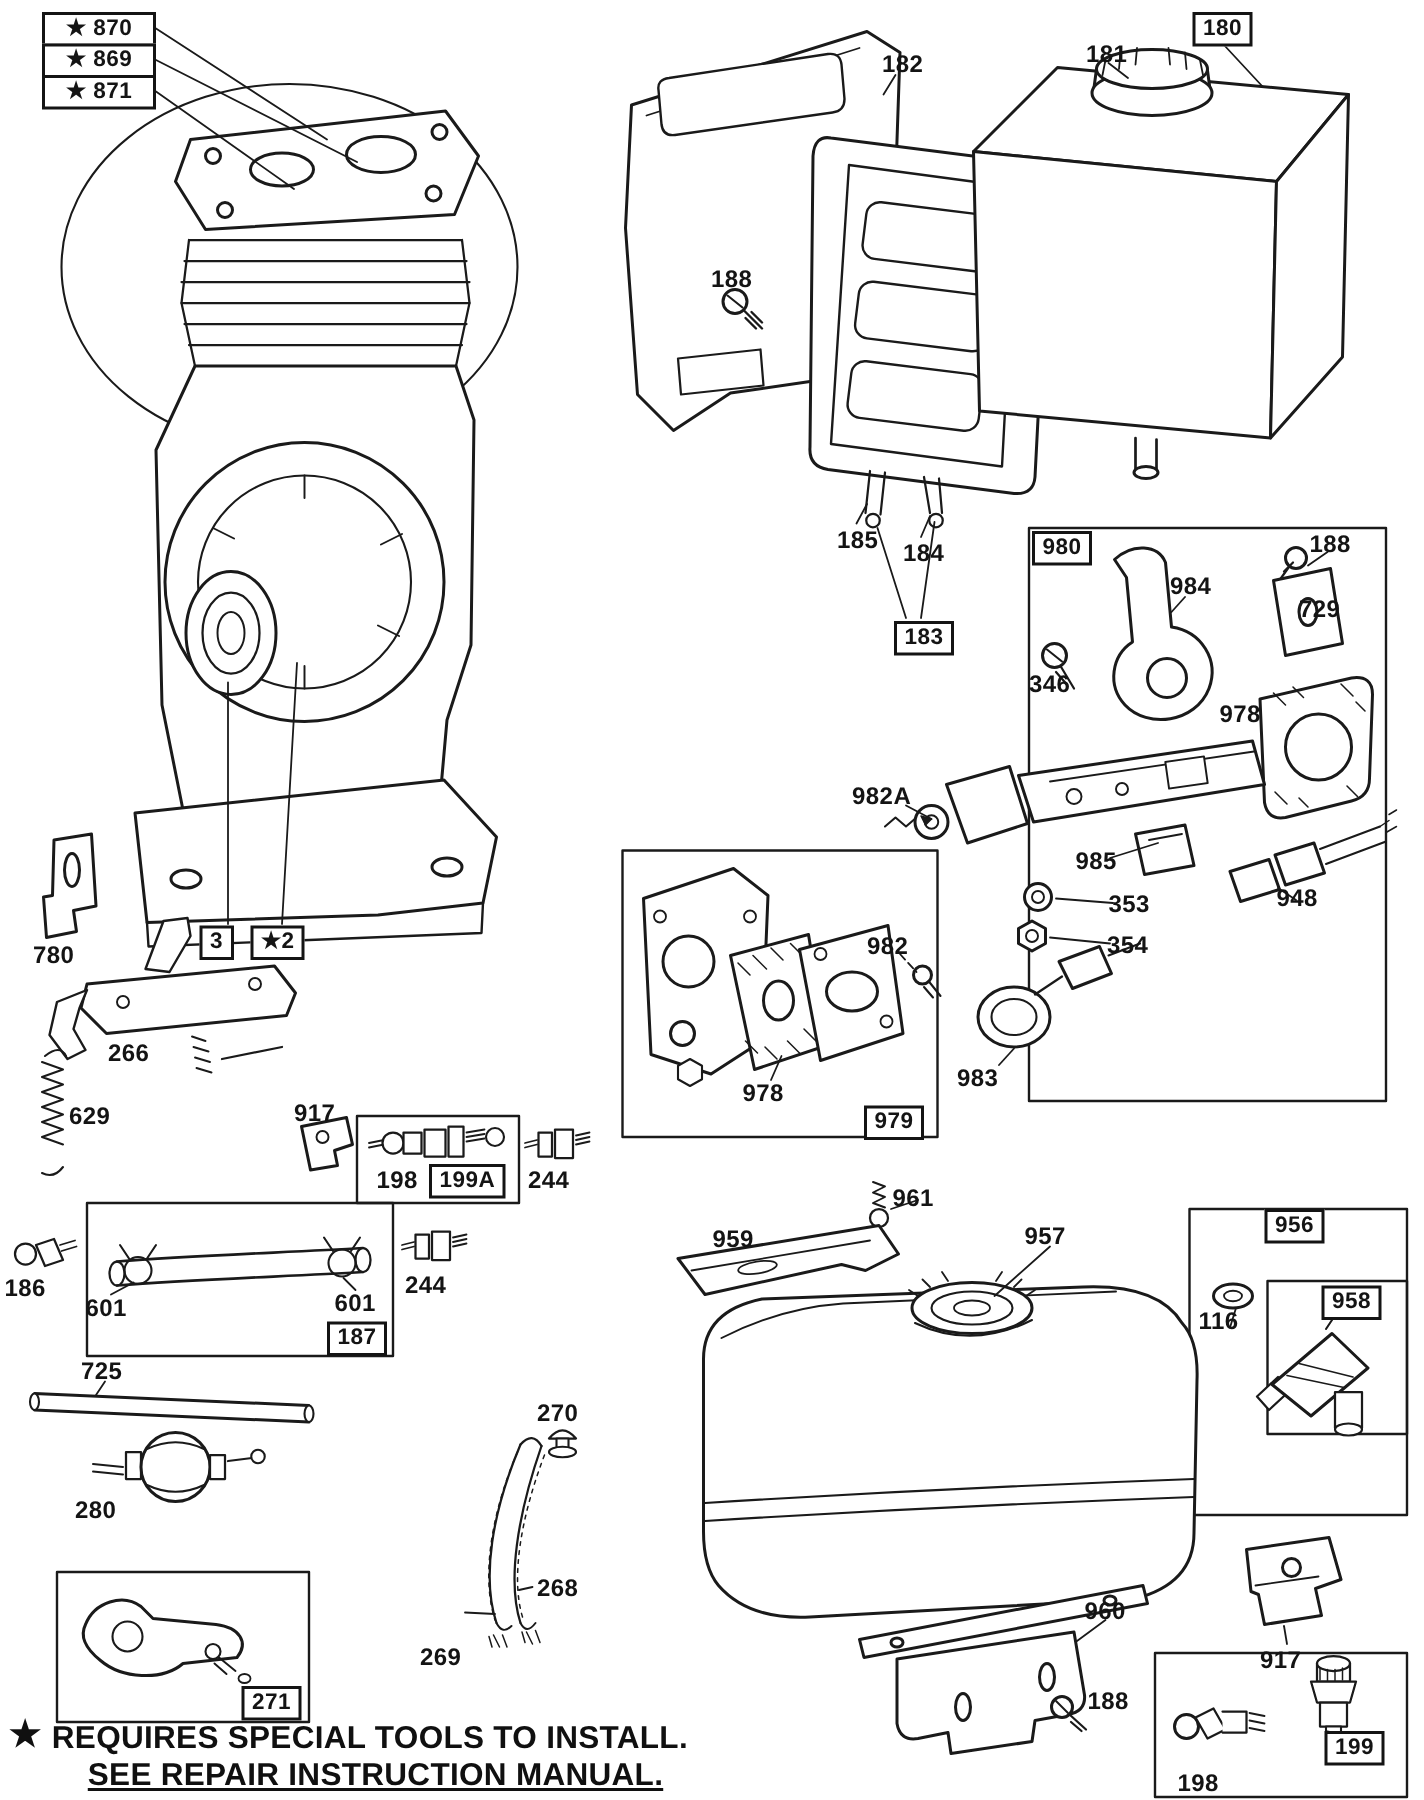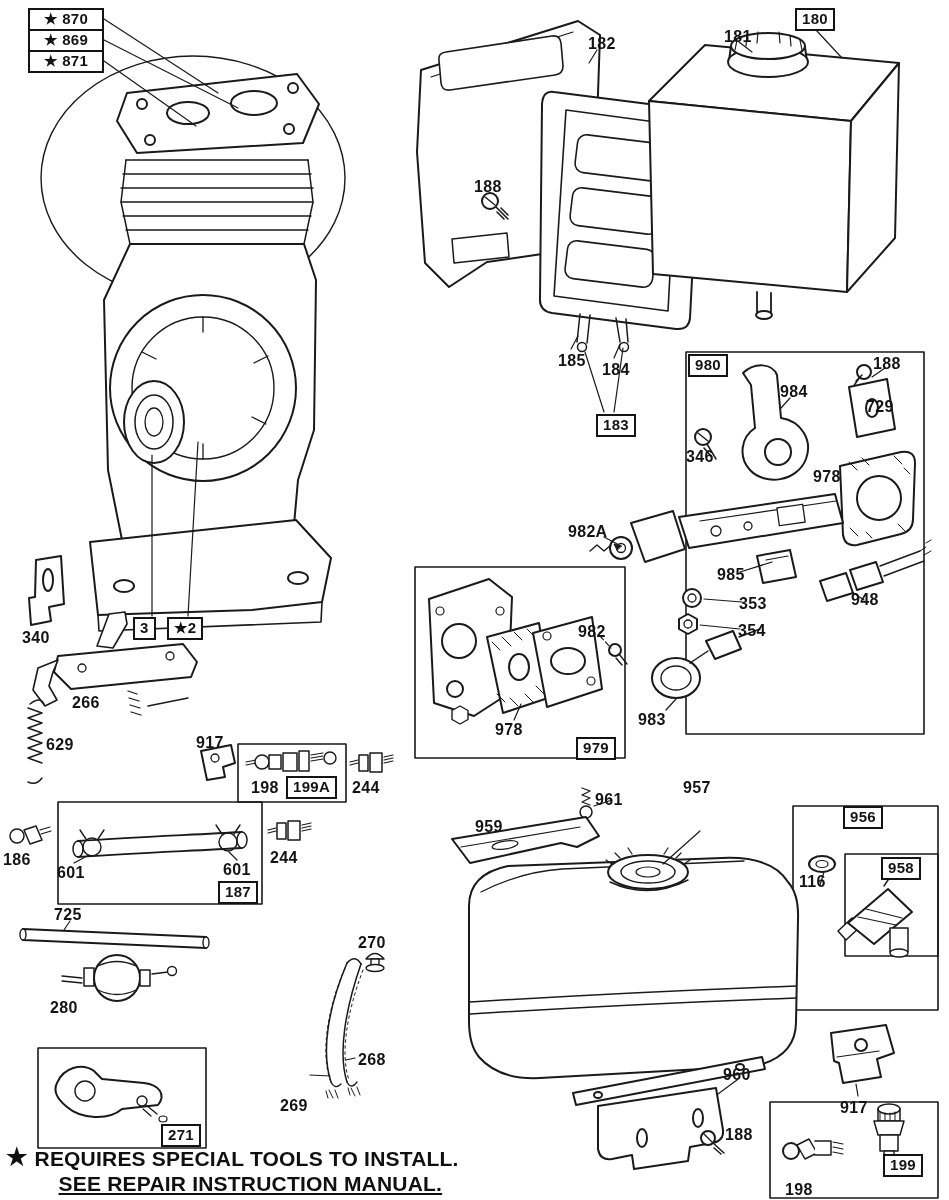--- a/index.html
+++ b/index.html
@@ -386,21 +386,21 @@
 <div class="lbl" style="left:568px;top:522px">982A</div>
 <div class="lbl" style="left:717px;top:565px">985</div>
 <div class="lbl" style="left:739px;top:594px">353</div>
 <div class="lbl" style="left:738px;top:621px">354</div>
 <div class="lbl" style="left:851px;top:590px">948</div>
 <div class="lbl" style="left:578px;top:622px">982</div>
 <div class="lbl" style="left:638px;top:710px">983</div>
 <div class="lbl" style="left:495px;top:720px">978</div>
 <div class="lbl boxed" style="left:576px;top:737px">979</div>
 
-<div class="lbl" style="left:22px;top:628px">340</div>
+<div class="lbl" style="left:22px;top:628px">780</div>
 <div class="lbl boxed" style="left:133px;top:617px">3</div>
 <div class="lbl boxed" style="left:167px;top:617px">★2</div>
 <div class="lbl" style="left:72px;top:693px">266</div>
 <div class="lbl" style="left:46px;top:735px">629</div>
 <div class="lbl" style="left:196px;top:733px">917</div>
 <div class="lbl" style="left:251px;top:778px">198</div>
 <div class="lbl boxed" style="left:286px;top:776px">199A</div>
 <div class="lbl" style="left:352px;top:778px">244</div>
 <div class="lbl" style="left:3px;top:850px">186</div>
 <div class="lbl" style="left:57px;top:863px">601</div>
@@ -409,21 +409,21 @@
 <div class="lbl" style="left:270px;top:848px">244</div>
 <div class="lbl" style="left:54px;top:905px">725</div>
 <div class="lbl" style="left:358px;top:933px">270</div>
 <div class="lbl" style="left:50px;top:998px">280</div>
 <div class="lbl" style="left:358px;top:1050px">268</div>
 <div class="lbl" style="left:280px;top:1096px">269</div>
 <div class="lbl boxed" style="left:161px;top:1124px">271</div>
 
 <div class="lbl" style="left:595px;top:790px">961</div>
 <div class="lbl" style="left:475px;top:817px">959</div>
-<div class="lbl" style="left:683px;top:778px">957</div>
+<div class="lbl" style="left:683px;top:815px">957</div>
 <div class="lbl boxed" style="left:843px;top:806px">956</div>
 <div class="lbl" style="left:799px;top:872px">116</div>
 <div class="lbl boxed" style="left:881px;top:857px">958</div>
 <div class="lbl" style="left:723px;top:1065px">960</div>
 <div class="lbl" style="left:840px;top:1098px">917</div>
 <div class="lbl" style="left:725px;top:1125px">188</div>
 <div class="lbl" style="left:785px;top:1180px">198</div>
 <div class="lbl boxed" style="left:883px;top:1154px">199</div>
 
 <div class="footnote">

